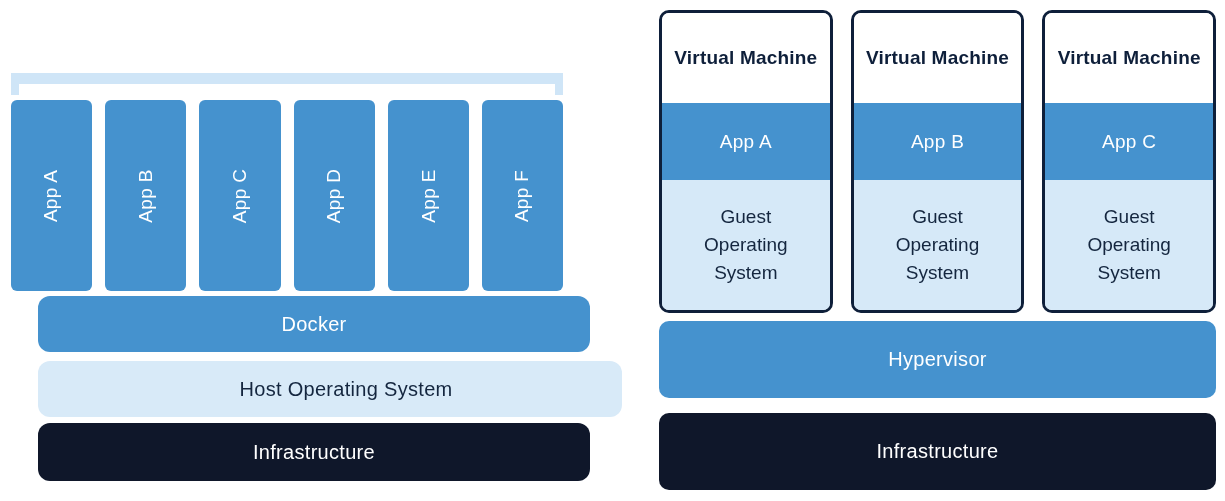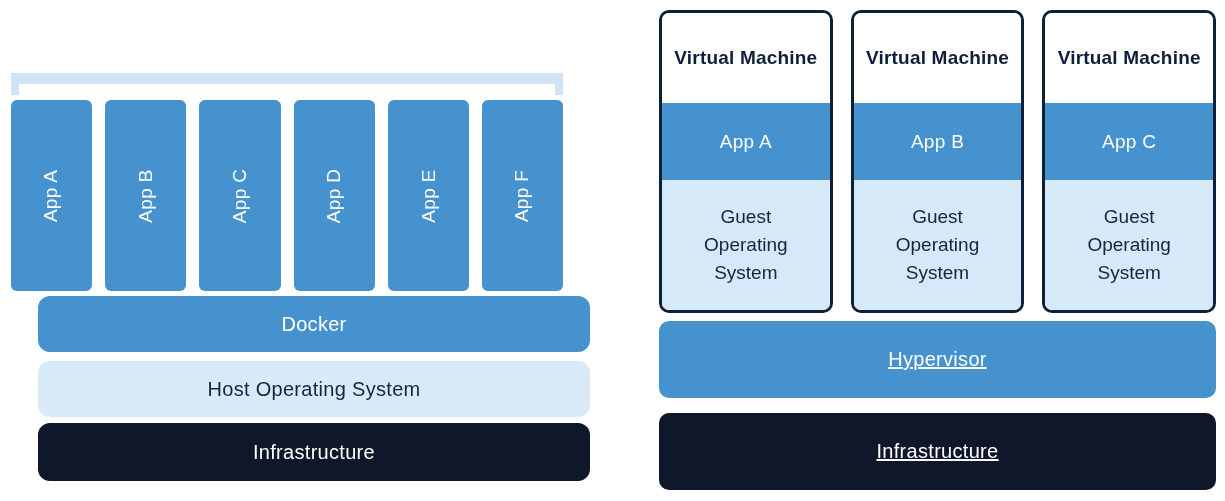--- a/index.html
+++ b/index.html
@@ -73,21 +73,21 @@
     align-items: center;
     justify-content: center;
     font-size: 20px;
     letter-spacing: 0.3px;
     margin-left: 27px;
   }
   .bar-blue  { background: #4592ce; color: #ffffff; }
   .bar-light { background: #d8eaf8; color: #14263f; }
   .bar-green { background: #0f172a; color: #ffffff; }
   .docker-bar { top: 296px; height: 56px; }
-  .host-bar   { top: 361px; height: 56px; }
+  .host-bar   { top: 361px; height: 56px; padding-left: 32px; }
   .infra-bar-left { top: 423px; height: 58px; }
 
   
   .right-diagram {
     position: absolute;
     left: 659px; top: 0;
     width: 557px; height: 501px;
   }
   .vm-row {
     position: absolute;
@@ -145,21 +145,20 @@
   .right-layer {
     position: absolute;
     left: 0;
     width: 557px;
     border-radius: 10px;
     display: flex;
     align-items: center;
     justify-content: center;
     font-size: 20px;
     letter-spacing: 0.3px;
-    text-decoration: underline;
   }
   .hypervisor-bar { top: 321px; height: 77px; }
   .infra-bar-right { top: 413px; height: 77px; }
 </style>
 </head>
 <body>
 
 <div class="stage">
 
   <div class="left-diagram">

